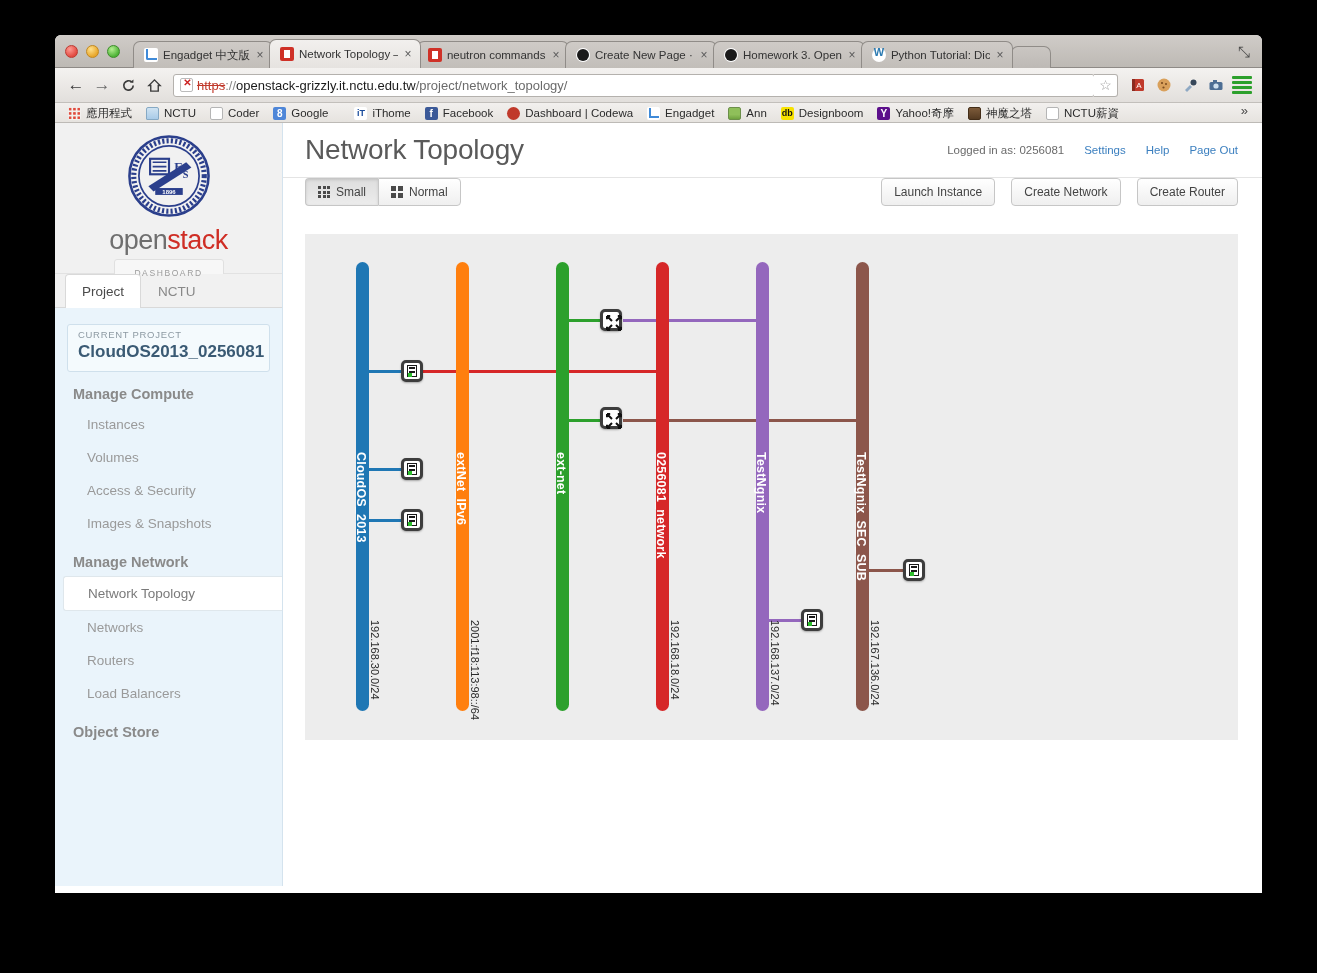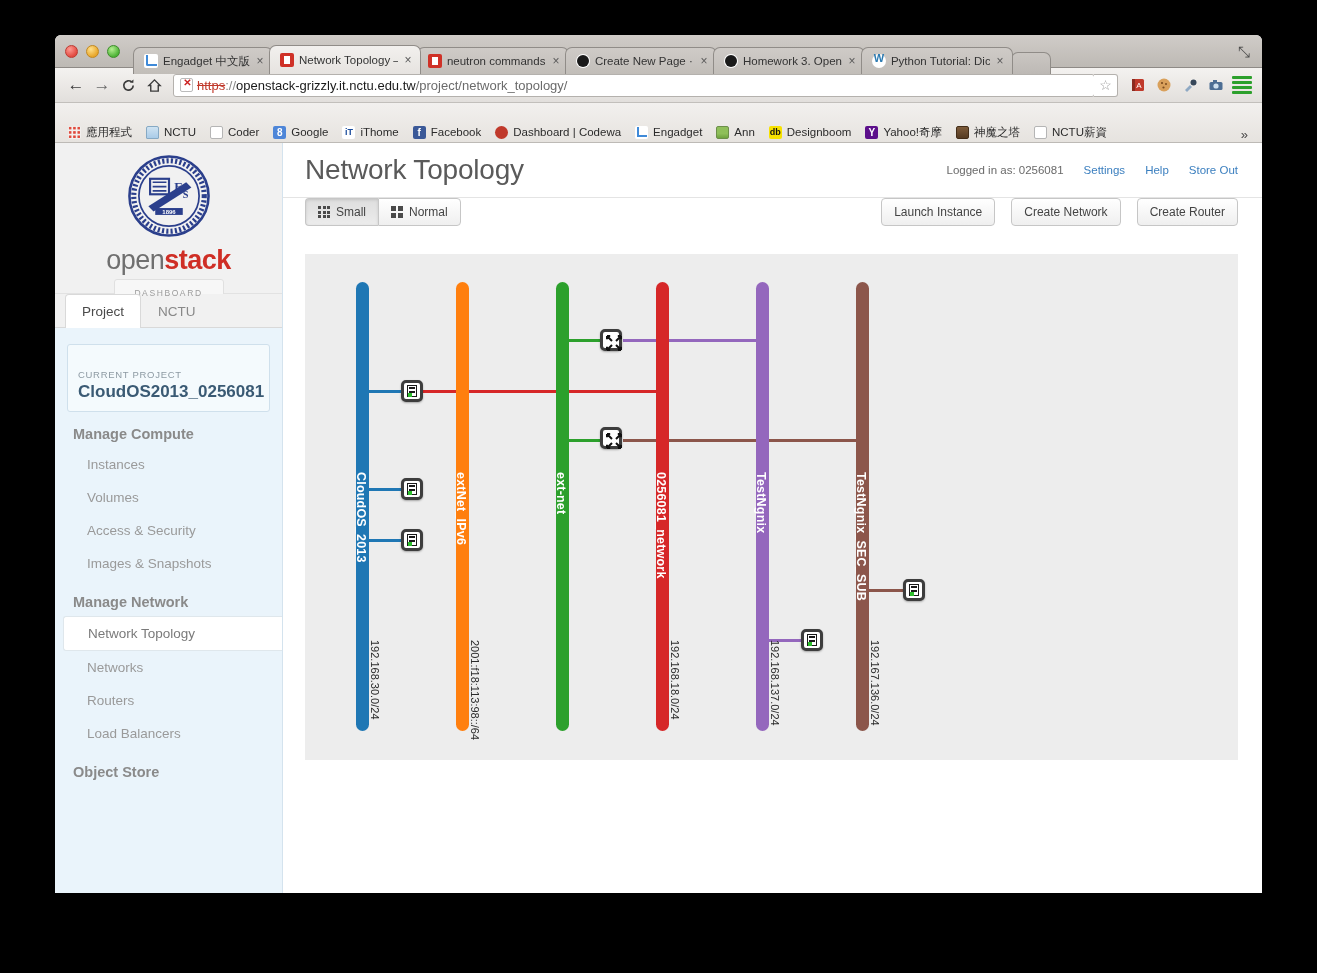--- a/index.html
+++ b/index.html
@@ -33,21 +33,21 @@
   .traffic-lights {
     position: absolute; left: 10px; top: 10px;
     display: flex; gap: 8px; z-index: 10;
   }
   .light { width: 13px; height: 13px; border-radius: 50%; }
   .light.red   { background: radial-gradient(circle at 35% 30%, #ff9a92, #e24b42 70%); border:1px solid #bc3a32; }
   .light.yellow{ background: radial-gradient(circle at 35% 30%, #ffe08a, #e8a72c 70%); border:1px solid #c2881f; }
   .light.green { background: radial-gradient(circle at 35% 30%, #b4ef91, #4eb337 70%); border:1px solid #3b8c2a; }
 
   .tabs {
-    position: absolute; left: 78px; top: 10px; right: 60px;
+    position: absolute; left: 78px; top: 4px; right: 60px;
     height: 29px;
     display: flex; align-items: flex-end;
   }
   .tab {
     position: relative;
     height: 27px;
     display: flex; align-items: center;
     padding: 0 6px 0 10px;
     font-size: 11.5px; color: #333;
     background: linear-gradient(#cfcbc7, #c2beb9);
@@ -168,24 +168,24 @@
   .tool-icon {
     width: 24px; height: 24px; margin-left: 2px;
     display: flex; align-items: center; justify-content: center;
     font-size: 15px;
   }
   .menu-icon { width: 20px; display: flex; flex-direction: column; gap: 2px; }
   .menu-icon i { display: block; height: 3px; background: #2ca02c; border-radius: 1px; }
 
   
   #bookmarks {
-    height: 40px;
+    height: 20px;
     background: linear-gradient(#f2f0ee, #e6e3df);
     border-bottom: 1px solid #bdbab6;
-    display: flex; align-items: flex-end;
+    display: flex; align-items: flex-start;
     padding: 0 6px;
     font-size: 11.5px; color: #2b2b2b;
     overflow: hidden;
   }
   .bm {
     display: flex; align-items: center;
     padding: 0 7px; height: 20px;
     white-space: nowrap;
   }
   .bm .bmi {
@@ -195,21 +195,21 @@
     display: inline-block;
   }
   .bmi.apps {
     background:
       radial-gradient(circle, #e04a3c 1.2px, transparent 1.4px) 0 0/4.3px 4.3px,
       #f2f0ee;
   }
   .bmi.folder { background: linear-gradient(#cfe3f2, #a9cbe8); border:1px solid #86a9c4; border-radius: 2px 2px 1px 1px; }
   .bmi.doc { background: #fff; border: 1px solid #b5b5b5; }
   .bmi.google { background: #4e86d8; color:#fff; font-size:10px; text-align:center; line-height:13px; font-weight:bold; }
-  .bmi.ithome { background: #fff; color:#1a4c9c; font-size:9px; text-align:center; line-height:13px; font-weight:bold; }
+  .bmi.ithome { background: #fff; color:#1a4c9c; font-size:9px; text-align:center; line-height:13px; font-weight:bold;margin-left:12px; }
   .bmi.fb { background: #3b5998; color:#fff; font-size:10px; text-align:center; line-height:13px; font-weight:bold; }
   .bmi.codew { background: #c0392b; border-radius: 50%; }
   .bmi.rss2 { background: #fff; }
   .bmi.rss2::after { content:""; position:absolute; left:2px; bottom:2px; width:8px;height:8px;border-left:2px solid #3f8ad8;border-bottom:2px solid #3f8ad8; }
   .bmi.photo { background: linear-gradient(#8fbf5a 60%, #6fa23f); border:1px solid #6c8f4a; }
   .bmi.db { background: #f7e200; color:#111; font-size:9px; text-align:center; line-height:13px; font-weight:bold; }
   .bmi.yahoo { background: #5c0f8b; color:#fff; font-size:10px; text-align:center; line-height:13px; font-weight:bold; }
   .bmi.tower { background: linear-gradient(#7d5b3a, #553b22); border:1px solid #432d18; }
   .bmi.doc2 { background: #fff; border: 1px solid #b5b5b5; }
   .bm-overflow { margin-left: auto; padding: 0 8px; color: #4a4a4a; font-size: 13px; }
@@ -236,21 +236,21 @@
     text-align: center;
     border-bottom: 1px solid #e2e2e2;
     height: 151px;
   }
   .logo-seal { margin: 2px auto 2px; }
   .logo-word {
     font-size: 27px; letter-spacing: -0.5px;
     font-weight: 300;
   }
   .logo-word .a { color: #6f6f6f; }
-  .logo-word .b { color: #cf2e25; font-weight: 700; }
+  .logo-word .b { color: #cf2e25; font-weight: 400; }
   .logo-dash {
     margin: 3px auto 0; width: 110px;
     border: 1px solid #e0e0e0; border-radius: 3px;
     background: #f7f7f7;
     font-size: 8.5px; letter-spacing: 1.6px;
     color: #9b9b9b; padding: 8px 0;
   }
   .proj-tabs {
     display: flex; height: 34px;
     border-bottom: 1px solid #d9d9d9;
@@ -266,21 +266,21 @@
     background: #fff; color: #4a4a4a;
     border-color: #d9d9d9;
     border-radius: 4px 4px 0 0;
     position: relative; top: 0;
   }
   .cur-project {
     margin: 16px 12px 0;
     border: 1px solid #cfe0ec;
     background: #f4fafd;
     border-radius: 3px;
-    padding: 24px 10px 9px;
+    padding: 4px 10px 9px;
   }
   .cp-label { font-size: 9.5px; letter-spacing: 0.7px; color: #8d9aa3; }
   .cp-name { font-size: 17px; font-weight: bold; color: #3a5a74; margin-top: 2px; }
   .nav-head {
     font-size: 14.5px; font-weight: bold; color: #8a8a8a;
     padding: 14px 0 6px 18px;
   }
   .nav-item {
     font-size: 13.5px; color: #9a9a9a;
     padding: 9px 0 9px 32px;
@@ -625,21 +625,21 @@
       <div class="nav-head">Object Store</div>
     </div>
 
     <div id="content">
       <div class="content-head">
         <div class="page-title">Network Topology</div>
         <div class="head-right">
           <span class="logged-in">Logged in as: 0256081</span>
           <a class="head-link">Settings</a>
           <a class="head-link">Help</a>
-          <a class="head-link">Store Out</a>
+          <a class="head-link">Page Out</a>
         </div>
       </div>
 
       <div class="toolbar">
         <div class="btn-group">
           <div class="btn pressed">
             <span class="grid-icon-small">
                 <i></i>
                 <i></i>
                 <i></i>

